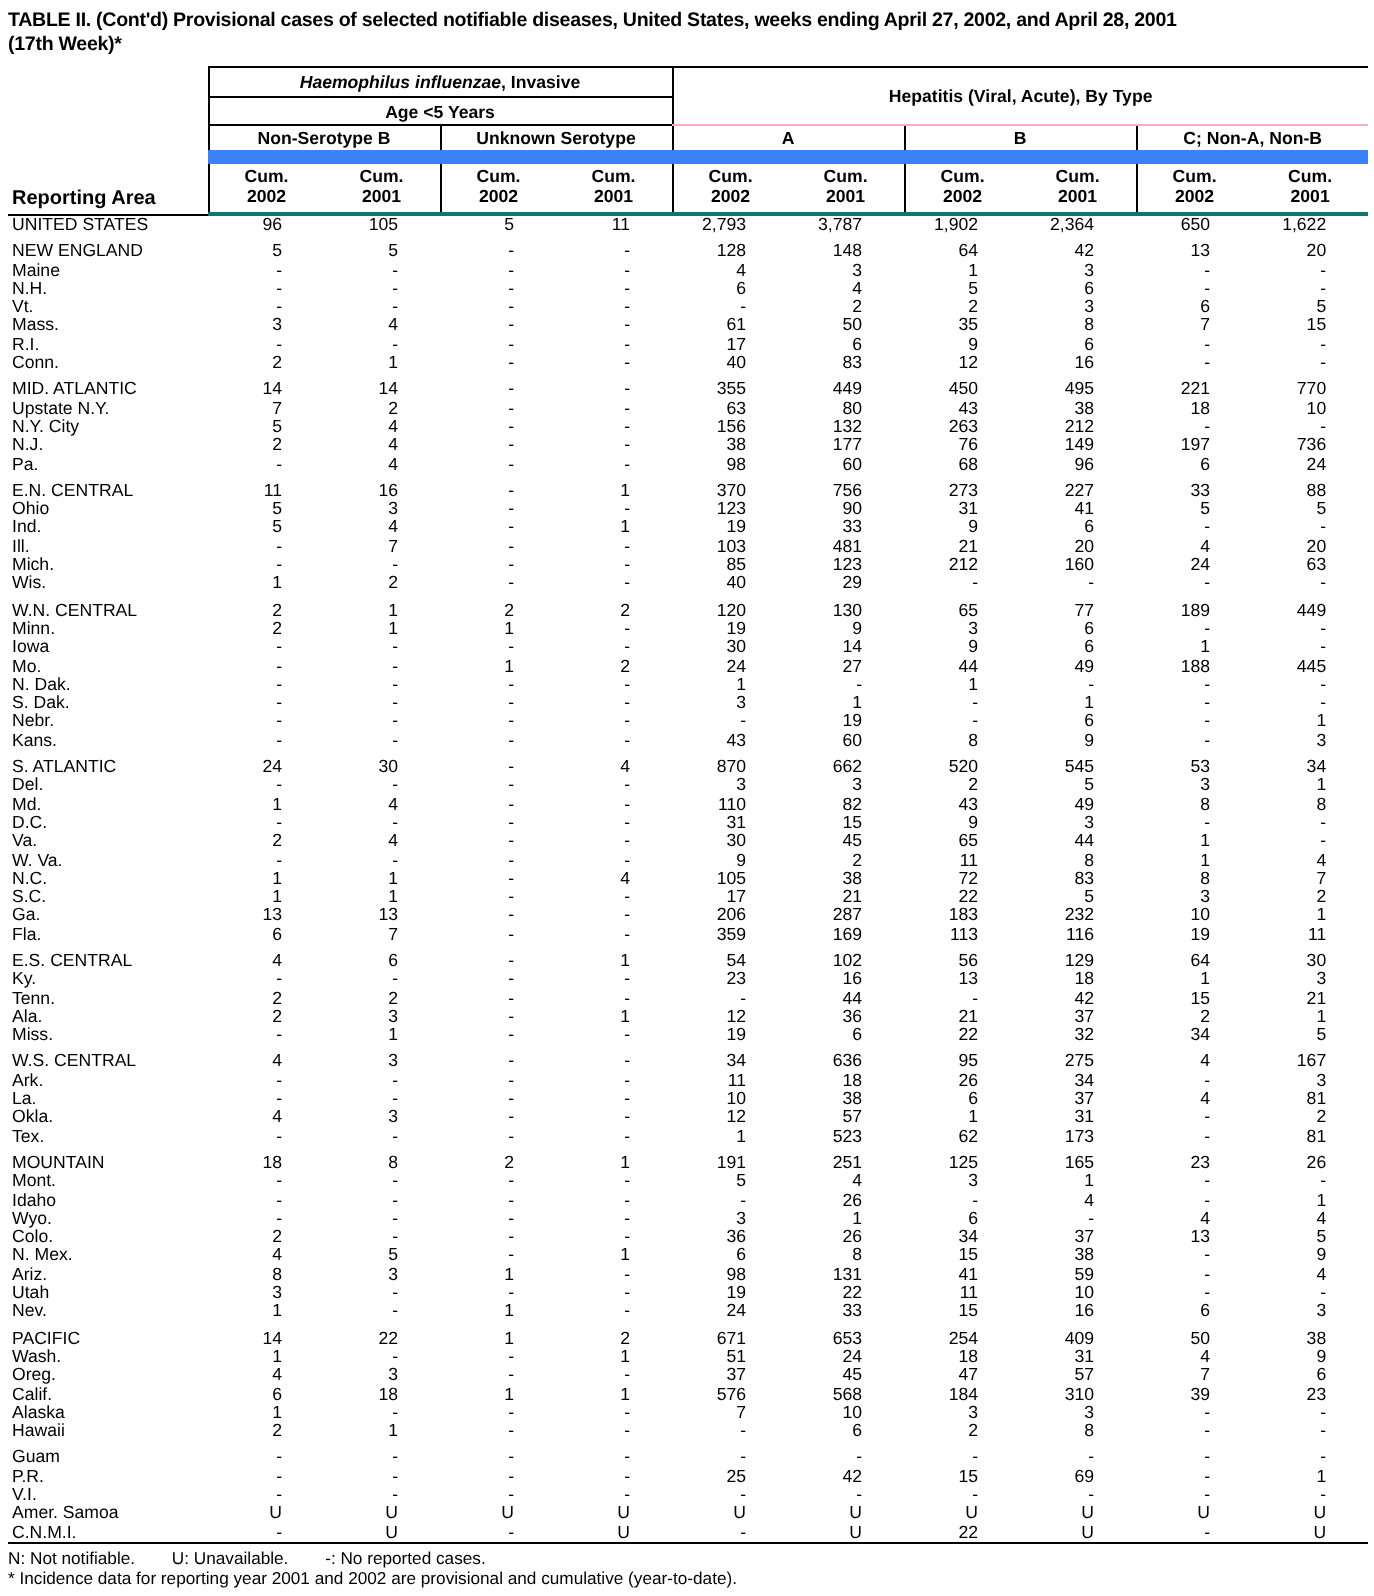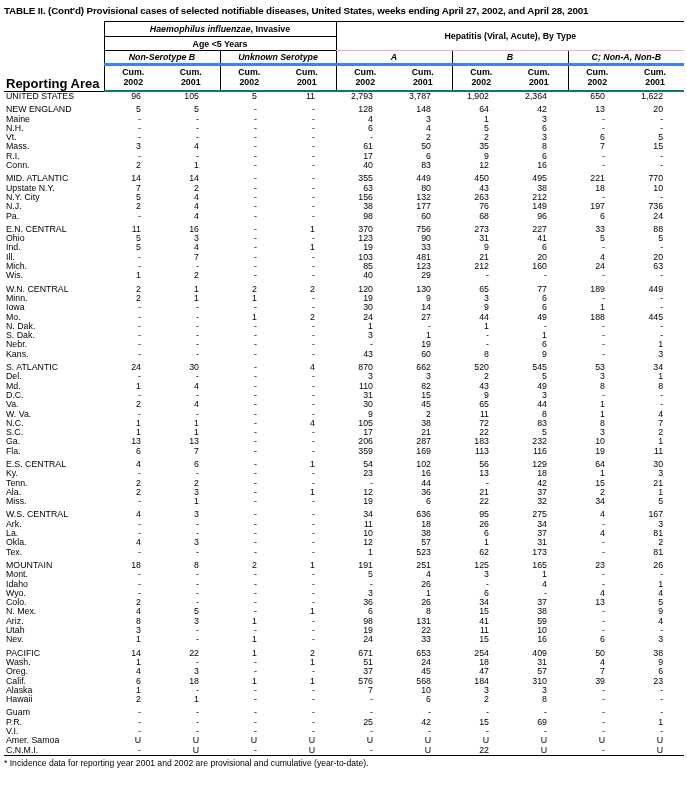--- a/index.html
+++ b/index.html
@@ -4,45 +4,46 @@
 <style>
   * { box-sizing: border-box; }
   html, body { margin: 0; padding: 0; background: #fff; }
   body { font-family: "Liberation Sans", sans-serif; color: #000; }
   .page { width: 687px; height: 798px; padding: 5px 3px 0 4px; overflow: hidden; background: #fff; }
   .title { font-weight: bold; font-size: 9.8px; line-height: 12px; letter-spacing: -0.15px; margin-bottom: 4px; }
   .title div { white-space: nowrap; }
 
   table { border-collapse: collapse; table-layout: fixed; width: 680px; border-bottom: 1px solid #000; }
   th { font-weight: bold; font-size: 8.8px; padding: 1px 1px; text-align: center; vertical-align: middle; line-height: 10px; }
-  .area-h { text-align: left; vertical-align: bottom; border-bottom: 1px solid #000; padding: 0 0 2px 2px; font-size: 13px; }
+  .area-h { text-align: left; vertical-align: bottom; border-bottom: 1px solid #000; padding: 0 0 2px 2px; font-size: 10px; }
   .g-haem { border-top: 1px solid #000; border-bottom: 1px solid #000; border-left: 1px solid #000; border-right: 1px solid #000; height: 15px; }
   .g-hep  { border-top: 1px solid #000; border-bottom: 1px solid #f9a8d4; border-left: 1px solid #000; }
   .g-age  { border-bottom: 1px solid #000; border-left: 1px solid #000; border-right: 1px solid #000; height: 14px; }
-  .sg     { border-bottom: 3px solid #3b82f6; height: 14px; font-style: italic; }
+  .sg     { border-bottom: 7px solid #3b82f6; height: 14px; }
   .sep    { border-left: 1px solid #000; }
   .cum    { border-bottom: 2px solid #0f766e; padding: 2px 0 3px 0; margin-top: 40px; }
   .cum div { line-height: 9.5px; }
   .it { font-style: italic; }
 
   td { font-size: 8.8px; line-height: 9.3px; padding: 0; white-space: nowrap; vertical-align: bottom; }
   td.area { text-align: left; padding-left: 2px; }
   td.val  { text-align: right; padding-right: 21px; }
   tr.gap td { height: 4px; line-height: 4px; font-size: 1px; padding: 0; }
 
   .foot { font-size: 8.6px; line-height: 10.5px; margin-top: 2px; }
   .foot .seg { margin-right: 16px; }
 </style>
 </head>
 <body>
 
 <div class="page">
 
   <div class="title">
     <div>TABLE II. (Cont'd) Provisional cases of selected notifiable diseases, United States, weeks ending April 27, 2002, and April 28, 2001</div>
+    <div>(17th Week)*</div>
   </div>
 
   <table>
     <colgroup>
       <col style="width:100px">
       <col style="width:58px">
         <col style="width:58px">
         <col style="width:58px">
         <col style="width:58px">
       <col style="width:58px">
@@ -1010,16 +1011,21 @@
           <td class="val">U</td>
           <td class="val">22</td>
           <td class="val">U</td>
           <td class="val">-</td>
           <td class="val">U</td>
         </tr>
       </tbody>
   </table>
 
   <div class="foot">
+    <div>
+      <span class="seg">N: Not notifiable.</span>
+      <span class="seg">U: Unavailable.</span>
+      <span class="seg">-: No reported cases.</span>
+    </div>
     <div>* Incidence data for reporting year 2001 and 2002 are provisional and cumulative (year-to-date).</div>
   </div>
 
 </div>
 
 </body></html>

